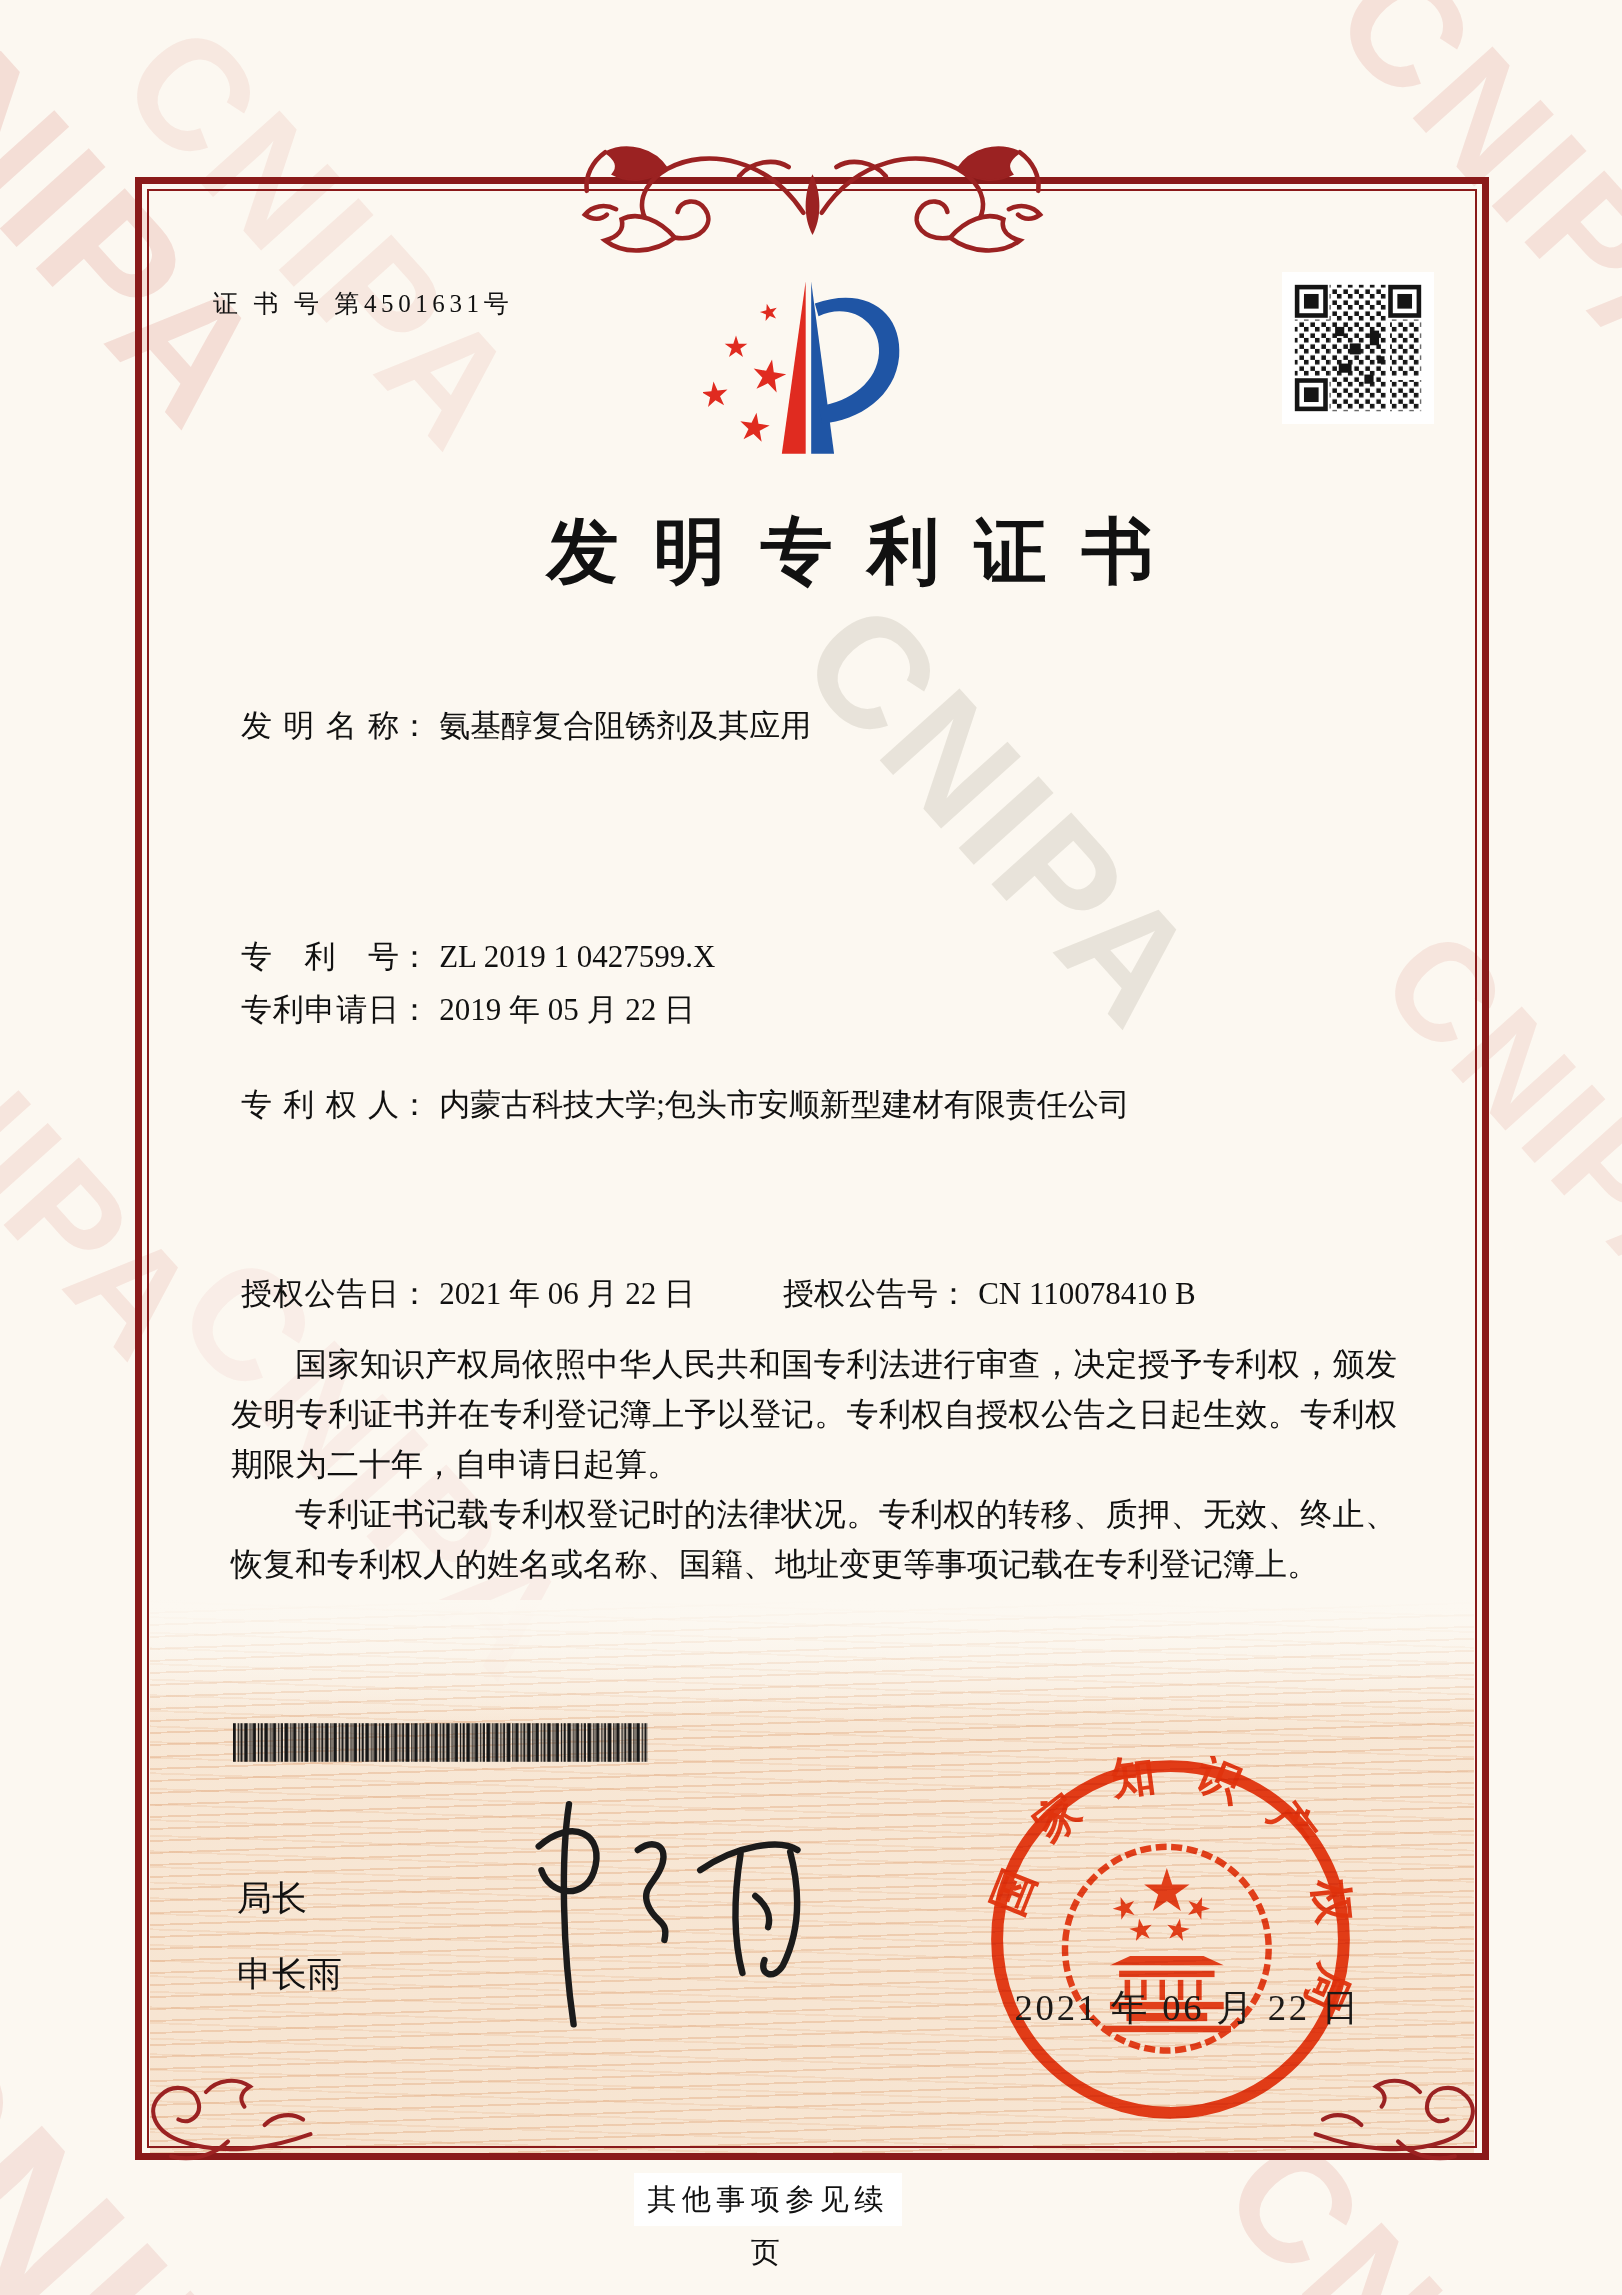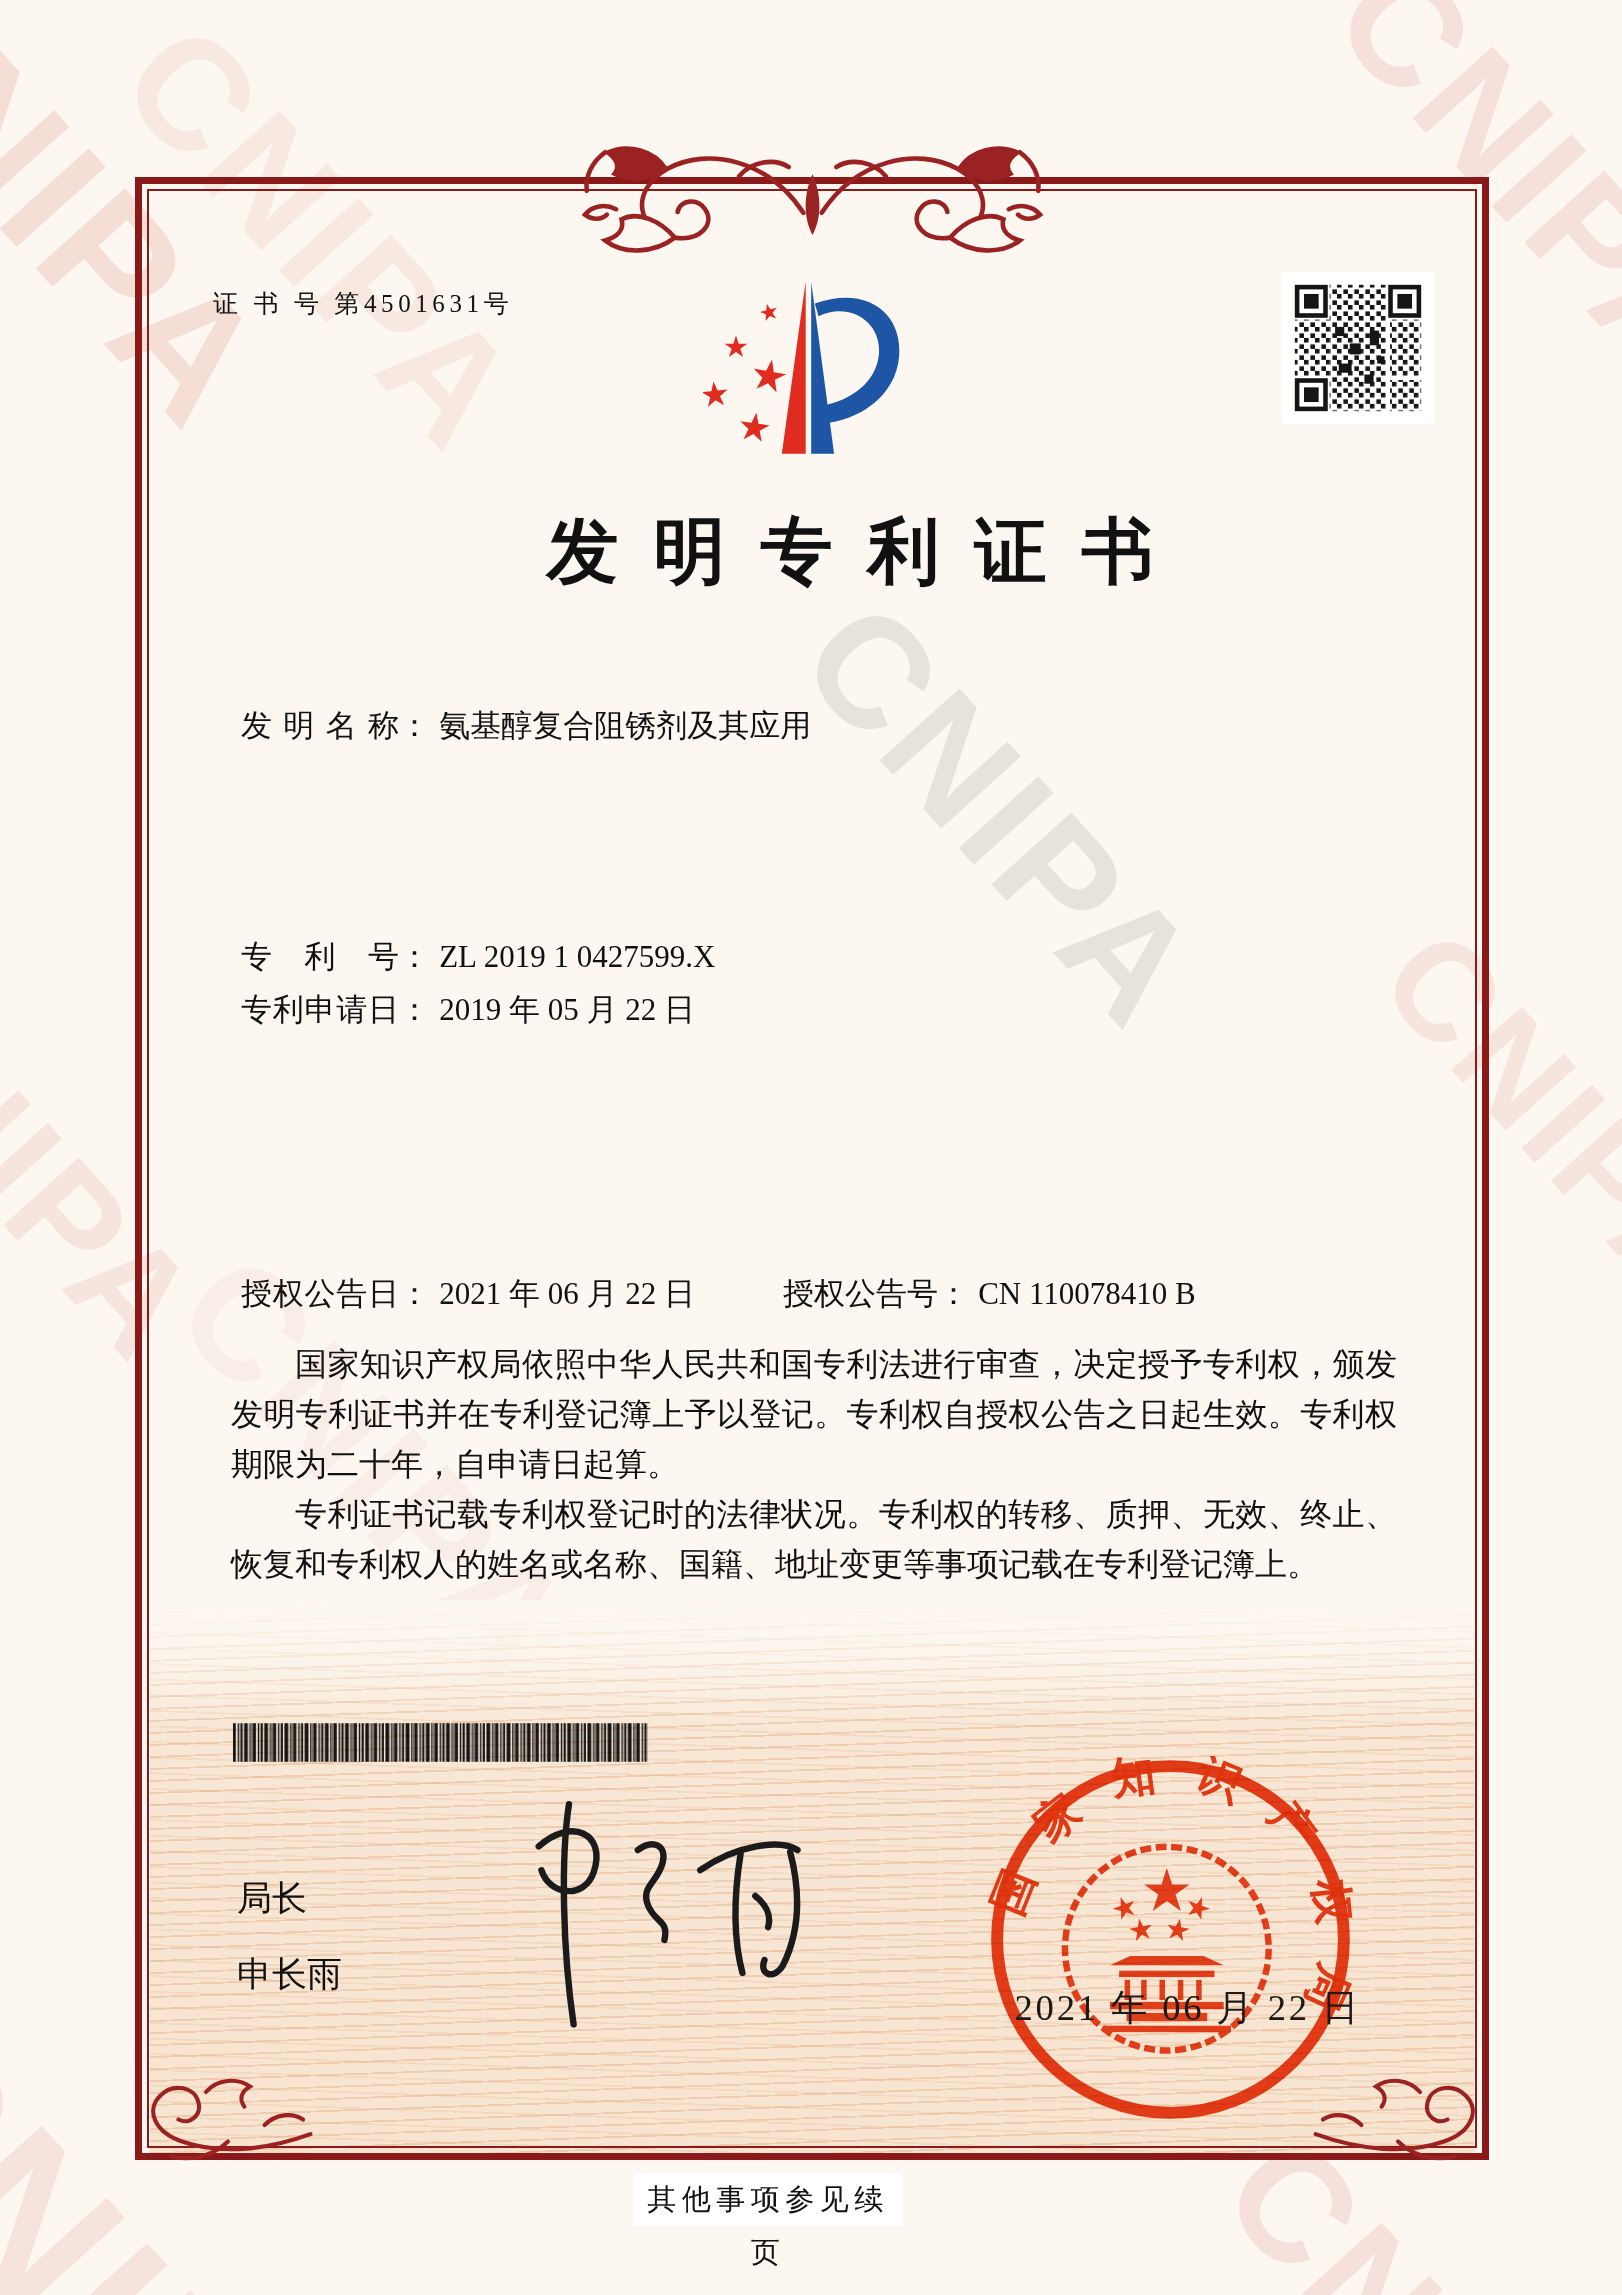--- a/index.html
+++ b/index.html
@@ -159,20 +159,23 @@
 
   <div class="row" style="top:705px;">
     <span class="lab">发明名称</span><span class="colon">：</span><span class="val">氨基醇复合阻锈剂及其应用</span>
   </div>
   <div class="row" style="top:894px;margin-top:42px;">
     <span class="lab">专利号</span><span class="colon">：</span><span class="val">ZL 2019 1 0427599.X</span>
   </div>
   <div class="row" style="top:989px;">
     <span class="lab">专利申请日</span><span class="colon">：</span><span class="val">2019 年 05 月 22 日</span>
   </div>
+  <div class="row" style="top:1084px;">
+    <span class="lab">专利权人</span><span class="colon">：</span><span class="val">内蒙古科技大学;包头市安顺新型建材有限责任公司</span>
+  </div>
   <div class="row" style="top:1273px;">
     <span class="lab">授权公告日</span><span class="colon">：</span><span class="val">2021 年 06 月 22 日</span><span class="pair2"><span class="lab">授权公告号</span><span class="colon">：</span><span class="val">CN 110078410 B</span></span>
   </div>
 
   <div class="paras">
     <p>国家知识产权局依照中华人民共和国专利法进行审查，决定授予专利权，颁发发明专利证书并在专利登记簿上予以登记。专利权自授权公告之日起生效。专利权期限为二十年，自申请日起算。</p>
     <p>专利证书记载专利权登记时的法律状况。专利权的转移、质押、无效、终止、恢复和专利权人的姓名或名称、国籍、地址变更等事项记载在专利登记簿上。</p>
   </div>
 
   <svg class="barcode" width="415" height="39" viewBox="0 0 452 42">

